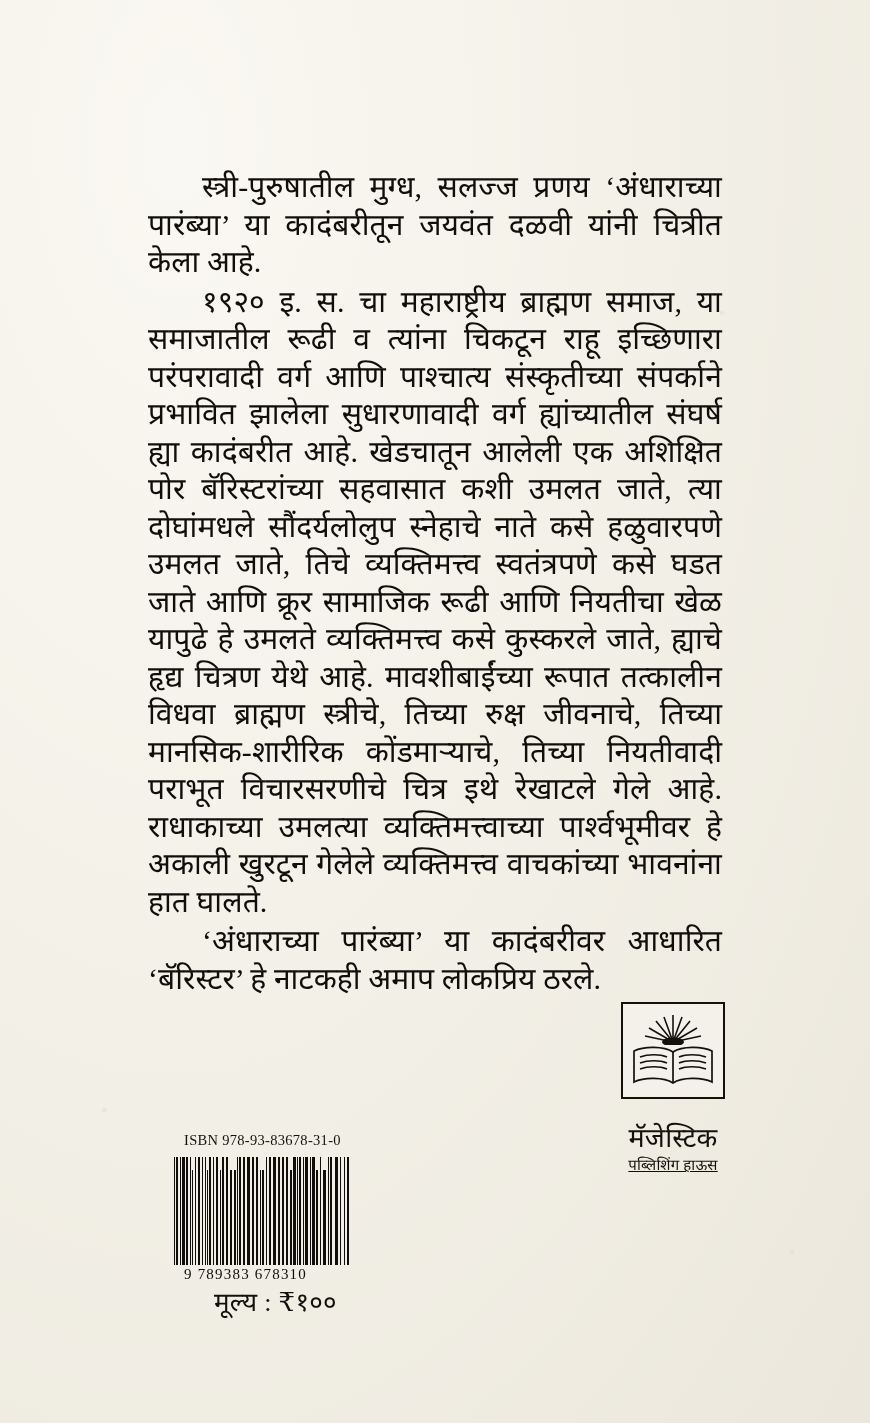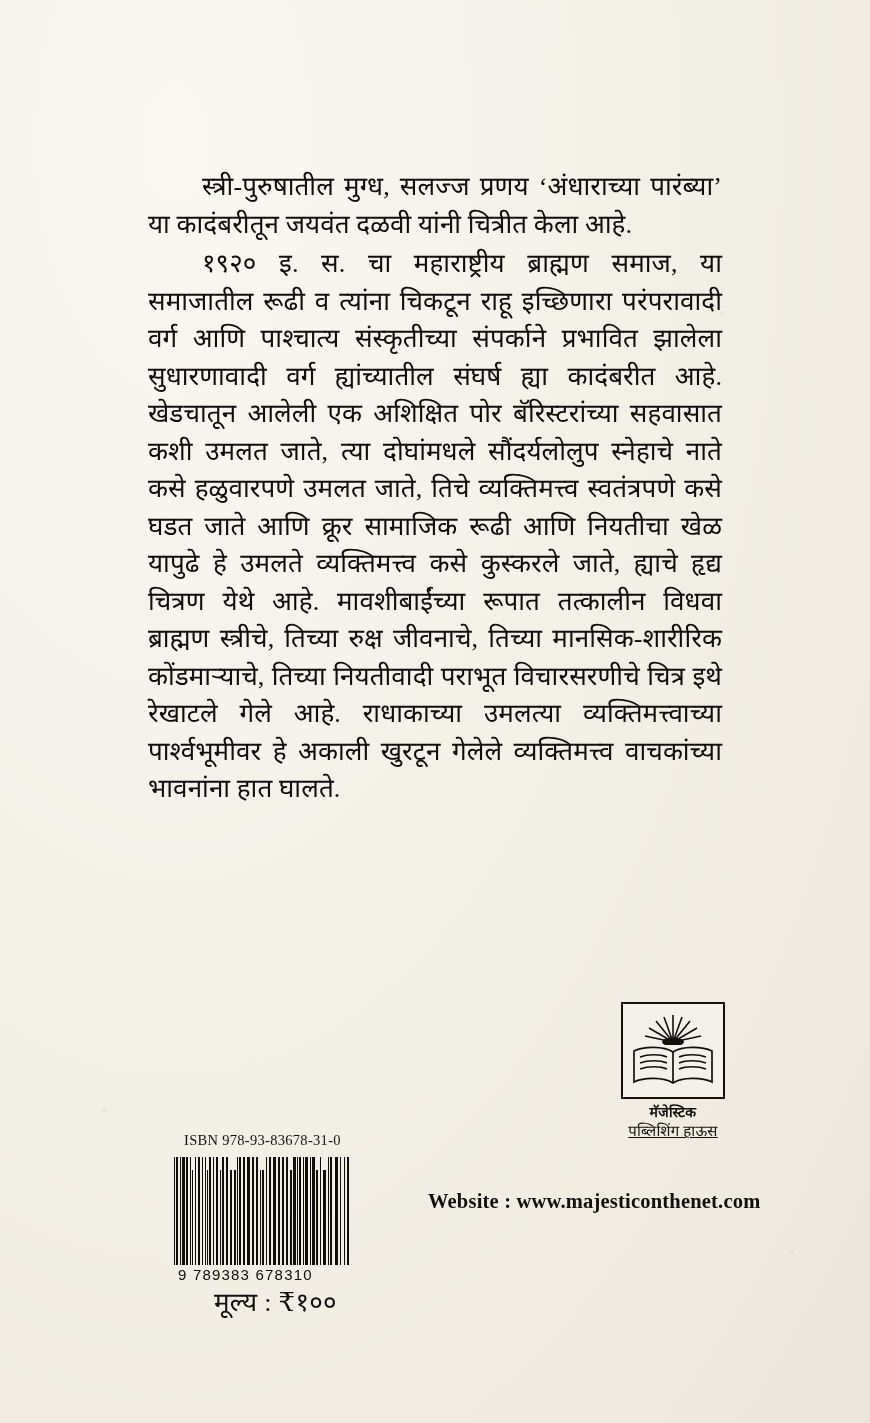--- a/index.html
+++ b/index.html
@@ -35,21 +35,21 @@
     position: absolute;
     left: 148px;
     top: 168px;
     width: 574px;
   }
   .blurb p {
     margin: 0 0 2px 0;
     text-indent: 54px;
     text-align: justify;
     text-align-last: left;
-    font-size: 26px;
+    font-size: 30px;
     line-height: 37.5px;
     letter-spacing: 0.1px;
     font-family: "Liberation Serif", "DejaVu Serif", serif;
     color: #100d0a;
   }
   .blurb p.p-justify-all {
     text-align: justify;
   }
 
   
@@ -75,24 +75,24 @@
     top: 7px;
     transform: translateX(-50%);
   }
   .logo-book {
     position: absolute;
     left: 50%;
     bottom: 9px;
     transform: translateX(-50%);
   }
   .logo-name {
-    font-size: 14px;
-    font-weight: bold;
+    font-size: 27px;
+    font-weight: normal;
     letter-spacing: 0.3px;
-    margin-top: 3px;
+    margin-top: 19px;
     color: #14110d;
     font-family: "Liberation Serif", "DejaVu Serif", serif;
   }
   .logo-sub {
     font-size: 15px;
     letter-spacing: 0.2px;
     margin-top: -1px;
     color: #14110d;
     font-family: "Liberation Serif", "DejaVu Serif", serif;
     text-decoration: underline;
@@ -135,22 +135,22 @@
     margin-left: 2px;
   }
   .barcode span {
     display: block;
     background: #100e0b;
     height: 100%;
   }
   .barcode span.short { height: 88%; }
   .barcode-digits {
     width: 180px;
-    margin-left: 6px;
-    font-family: Liberation Sans, sans-serif;
+    margin-left: 12px;
+    font-family: Liberation Serif, serif;
     font-size: 15px;
     letter-spacing: 1.2px;
     color: #100e0b;
     margin-top: 1px;
   }
   .price {
     position: absolute;
     left: 192px;
     top: 1283px;
     font-size: 26px;
@@ -162,20 +162,21 @@
 </style>
 </head>
 <body>
 
 <div class="page">
   <div class="paper-noise"></div>
 
   <div class="blurb">
     <p>स्त्री-पुरुषातील मुग्ध, सलज्ज प्रणय ‘अंधाराच्या पारंब्या’ या कादंबरीतून जयवंत दळवी यांनी चित्रीत केला आहे.</p>
     <p class="p-justify-all">१९२० इ. स. चा महाराष्ट्रीय ब्राह्मण समाज, या समाजातील रूढी व त्यांना चिकटून राहू इच्छिणारा परंपरावादी वर्ग आणि पाश्चात्य संस्कृतीच्या संपर्काने प्रभावित झालेला सुधारणावादी वर्ग ह्यांच्यातील संघर्ष ह्या कादंबरीत आहे. खेडचातून आलेली एक अशिक्षित पोर बॅरिस्टरांच्या सहवासात कशी उमलत जाते, त्या दोघांमधले सौंदर्यलोलुप स्नेहाचे नाते कसे हळुवारपणे उमलत जाते, तिचे व्यक्तिमत्त्व स्वतंत्रपणे कसे घडत जाते आणि क्रूर सामाजिक रूढी आणि नियतीचा खेळ यापुढे हे उमलते व्यक्तिमत्त्व कसे कुस्करले जाते, ह्याचे हृद्य चित्रण येथे आहे. मावशीबाईंच्या रूपात तत्कालीन विधवा ब्राह्मण स्त्रीचे, तिच्या रुक्ष जीवनाचे, तिच्या मानसिक-शारीरिक कोंडमाऱ्याचे, तिच्या नियतीवादी पराभूत विचारसरणीचे चित्र इथे रेखाटले गेले आहे. राधाकाच्या उमलत्या व्यक्तिमत्त्वाच्या पार्श्वभूमीवर हे अकाली खुरटून गेलेले व्यक्तिमत्त्व वाचकांच्या भावनांना हात घालते.</p>
+    <p>‘अंधाराच्या पारंब्या’ या कादंबरीवर आधारित ‘बॅरिस्टर’ हे नाटकही अमाप लोकप्रिय ठरले.</p>
   </div>
 
   <div class="logo-block">
     <div class="logo-frame">
       <svg class="logo-sun" width="62" height="34" viewBox="0 0 62 34">
         <g stroke="#14110d" stroke-width="1.6" fill="none">
           <path d="M31 31 L31 4"></path>
           <path d="M31 31 L22 6"></path>
           <path d="M31 31 L40 6"></path>
           <path d="M31 31 L14 10"></path>
@@ -197,21 +198,20 @@
           <path d="M49 13 C56 10, 68 10, 76 13"></path>
           <path d="M49 19 C56 16, 68 16, 76 19"></path>
           <path d="M49 25 C56 22, 68 22, 76 25"></path>
         </g>
       </svg>
     </div>
     <div class="logo-name">मॅजेस्टिक</div>
     <div class="logo-sub">पब्लिशिंग हाऊस</div>
   </div>
 
-  <div class="website">Website : www.majesticonthenet.com</div>
 
   <div class="isbn-block">
     <div class="isbn-text">ISBN 978-93-83678-31-0</div>
     <div class="barcode" id="barcode">
         <span style="width: 1px; margin-right: 1px;"></span>
         <span style="width: 2px; margin-right: 2px;"></span>
         <span style="width: 1px; margin-right: 2px;"></span>
         <span style="width: 3px; margin-right: 1px;"></span>
         <span style="width: 2px; margin-right: 2px;"></span>
         <span style="width: 2px; margin-right: 1px;"></span>

